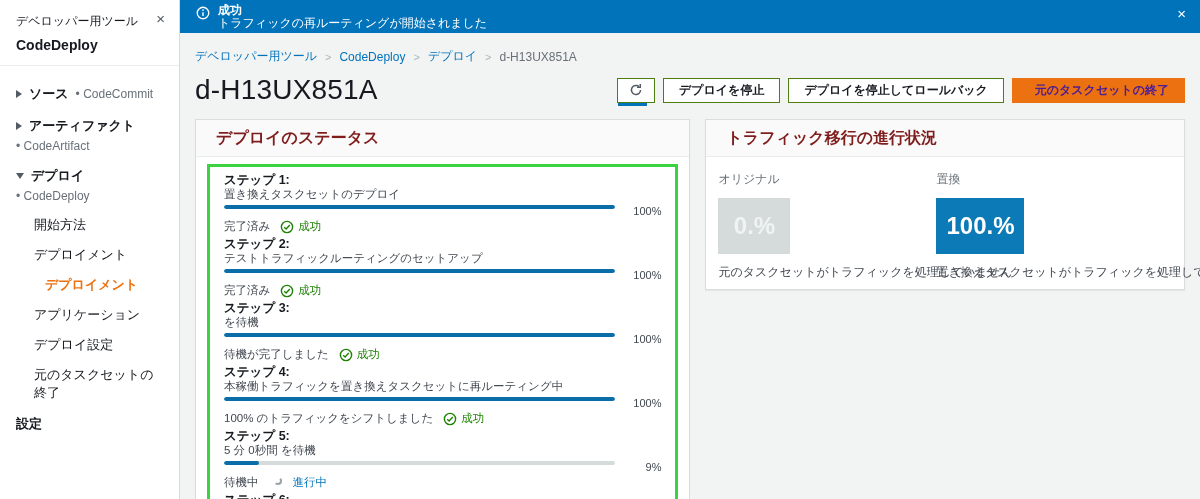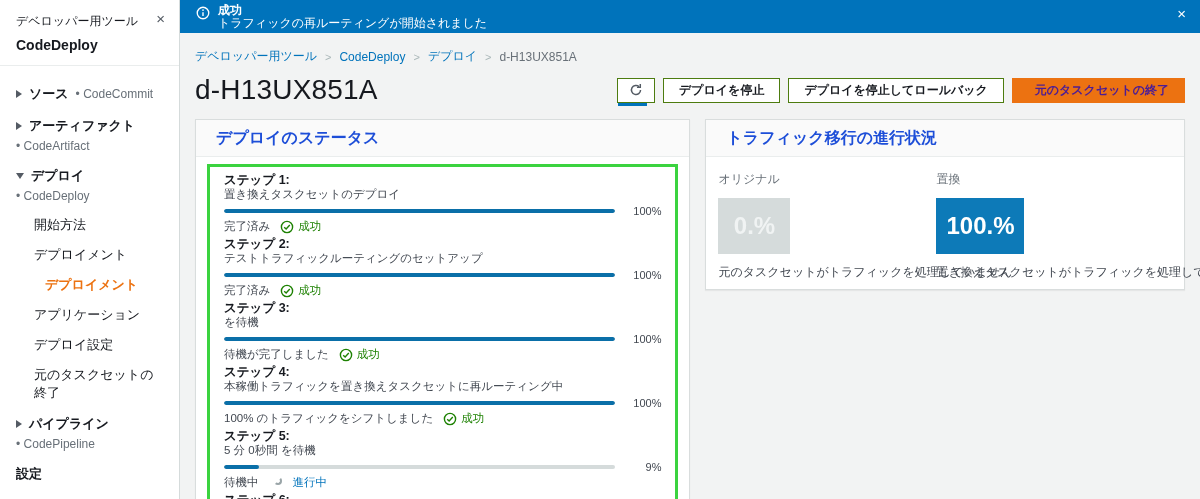--- a/index.html
+++ b/index.html
@@ -48,31 +48,31 @@
   .btn { height:25px; padding:0 15px; font-size:12px; font-weight:700; background:#fff;
          border:1px solid #4d7c0f; color:#16191f; display:flex; align-items:center; white-space:nowrap;
          cursor:pointer; font-family:Liberation Serif, serif; }
   .btn-refresh { width:38px; padding:0; justify-content:center; position:relative; }
   .btn-refresh::after { content:""; position:absolute; left:0; bottom:-4px; width:80%; height:3px; background:#0073bb; }
   .btn-primary { background:#ec7211; border-color:#ec7211; color:#4c1d95;padding-left:22px; }
 
   .panels { display:flex; gap:15px; align-items:flex-start; }
   .card { background:#fff; border:1px solid #d9dddd; box-shadow:0 1px 1px rgba(0,0,0,0.05); }
   .card-header { background:#fafafa; border-bottom:1px solid #eaeded; padding:8px 20px;
-                 font-size:16px; font-weight:700; color:#1d4ed8; line-height:20px; }
+                 font-size:16px; font-weight:700; color:#7f1d1d; line-height:20px; }
   .card-deploy { width:497px; }
   .card-traffic { width:481px; }
 
   .deploy-body { padding:7px 11px 9px; }
   .highlight { border:3px solid #3bd33f; padding:6px 14px 2px; }
 
   .step { margin-bottom:3px; }
   .step-title { font-size:12.5px; font-weight:700; line-height:15px; color:#16191f; }
   .step-desc { font-size:11.5px; line-height:13px; color:#414750; }
-  .bar-row { display:flex; align-items:center; gap:12px; margin:4px 0 2px; }
+  .bar-row { display:flex; align-items:flex-start; gap:12px; margin:4px 0 2px; }
   .bar { flex:1; height:4px; background:#d5dbdb; border-radius:2px; overflow:hidden; }
   .bar-fill { height:100%; background:#0a6fa8; border-radius:2px; width:0; }
   .pct { width:34px; font-size:11px; color:#414750; text-align:right; line-height:12px; }
   .status-row { display:flex; align-items:flex-start; gap:10px; font-size:11.5px; line-height:15px; color:#414750; }
   .result-success { color:#1d8102; display:flex; align-items:center; gap:4px; }
   .result-progress { color:#0073bb; cursor:pointer; }
   .spinner { width:8px; height:8px; border-radius:50%; border:2px solid #9aa5a8;
              border-top-color:transparent; border-left-color:transparent; display:inline-block; margin:2px 1px 0 5px; }
 
   .traffic-body { position:relative; height:132px; padding:14px 12px; }
@@ -120,27 +120,20 @@
         <span class="nav-label">デプロイ</span>
         <span class="nav-svc">• CodeDeploy</span>
       </div>
     </div>
     <div class="nav-sub">開始方法</div>
     <div class="nav-sub">デプロイメント</div>
     <div class="nav-sub selected">デプロイメント</div>
     <div class="nav-sub">アプリケーション</div>
     <div class="nav-sub">デプロイ設定</div>
     <div class="nav-sub">元のタスクセットの終了</div>
-    <div class="nav-item">
-      <div class="nav-top">
-        <span class="tri-right"></span>
-        <span class="nav-label">パイプライン</span>
-        <span class="nav-svc">• CodePipeline</span>
-      </div>
-    </div>
     <div class="nav-item">
       <div class="nav-top">
 
         <span class="nav-label">設定</span>
       </div>
     </div>
   </nav>
 
 </aside>
 

